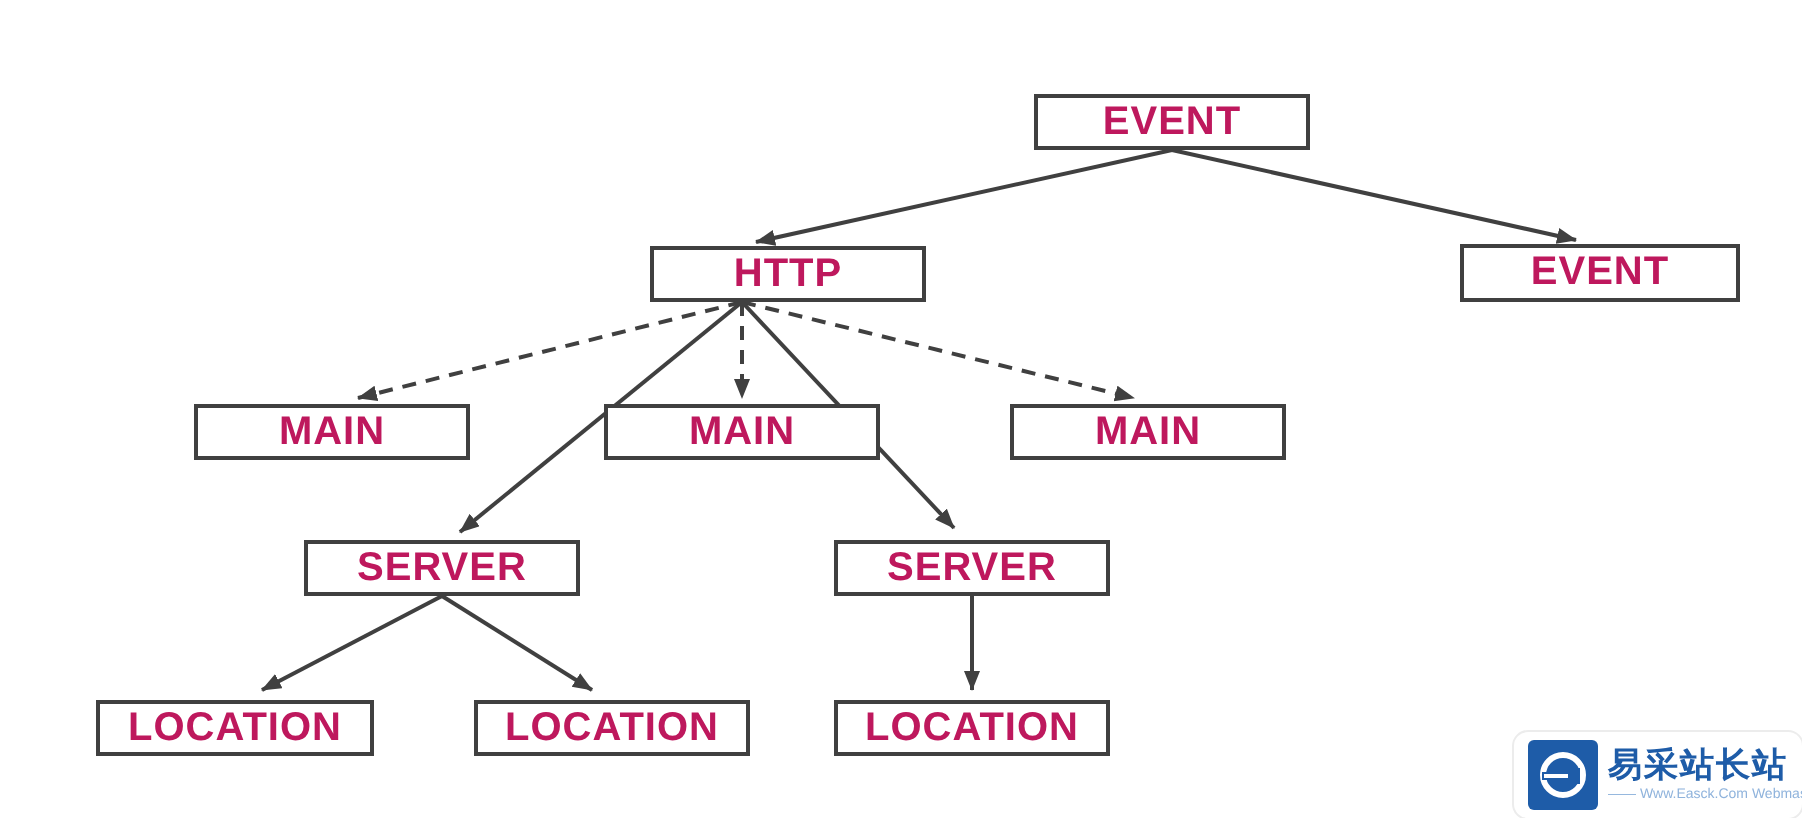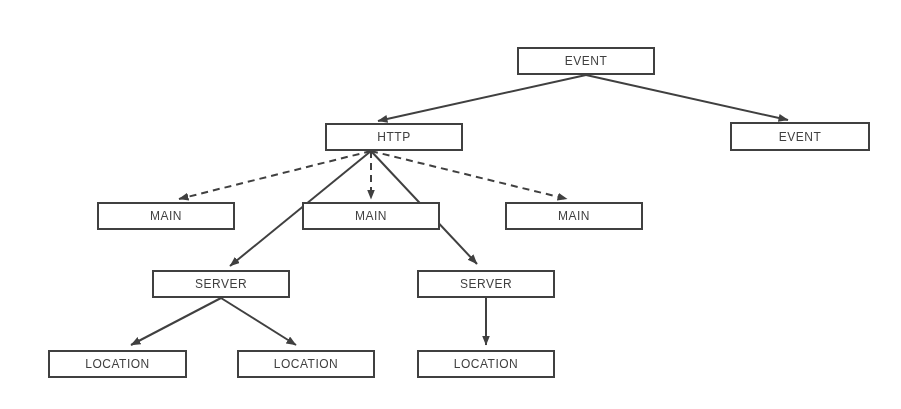--- a/index.html
+++ b/index.html
@@ -16,24 +16,24 @@
   #edge-layer{
     position:absolute;left:0;top:0;width:901px;height:409px;
     z-index:1;
   }
   .node{
     position:absolute;
     box-sizing:border-box;
     background:#ffffff;
     border:2.5px solid #404040;
     display:flex;align-items:center;justify-content:center;
-    font-weight:normal;
-    font-size:12px;
+    font-weight:bold;
+    font-size:20px;
     letter-spacing:0.5px;
-    color:#404040;
+    color:#be185d;
     z-index:2;
   }
   
   #watermark{
     position:absolute;
     left:757px;top:366px;
     width:144px;height:43px;
     background:#ffffff;
     border-radius:7px;
     box-shadow:0 0 0 1px #ececec;
@@ -118,14 +118,24 @@
       <div class="node" style="left: 97px; top: 202px; width: 138px; height: 28px;">MAIN</div>
       <div class="node" style="left: 302px; top: 202px; width: 138px; height: 28px;">MAIN</div>
       <div class="node" style="left: 505px; top: 202px; width: 138px; height: 28px;">MAIN</div>
       <div class="node" style="left: 152px; top: 270px; width: 138px; height: 28px;">SERVER</div>
       <div class="node" style="left: 417px; top: 270px; width: 138px; height: 28px;">SERVER</div>
       <div class="node" style="left: 48px; top: 350px; width: 139px; height: 28px;">LOCATION</div>
       <div class="node" style="left: 237px; top: 350px; width: 138px; height: 28px;">LOCATION</div>
       <div class="node" style="left: 417px; top: 350px; width: 138px; height: 28px;">LOCATION</div>
     </div>
 
+  <div id="watermark">
+    <div id="wm-logo">
+      <div id="wm-ring"></div>
+      <div id="wm-bar"></div>
+    </div>
+    <div id="wm-text">
+      <div id="wm-site">易采站长站</div>
+      <div id="wm-tagline">—— Www.Easck.Com Webmaster</div>
+    </div>
+  </div>
 
 </div>
 
 </body></html>

